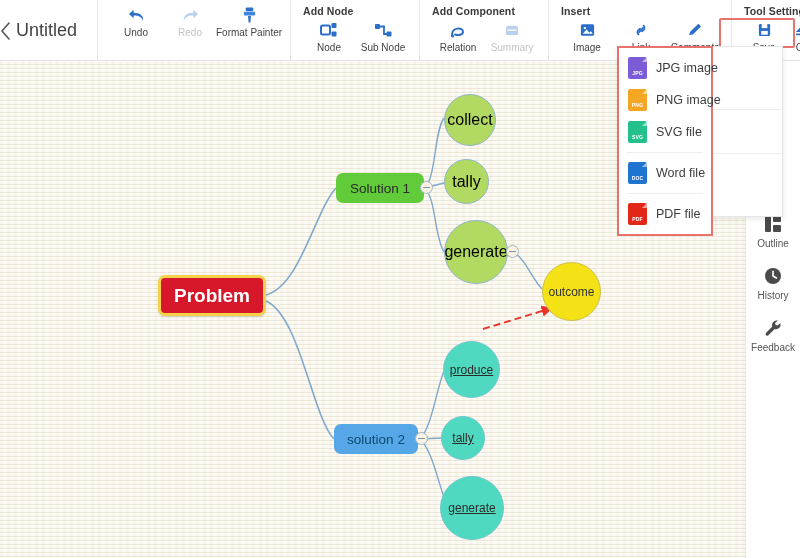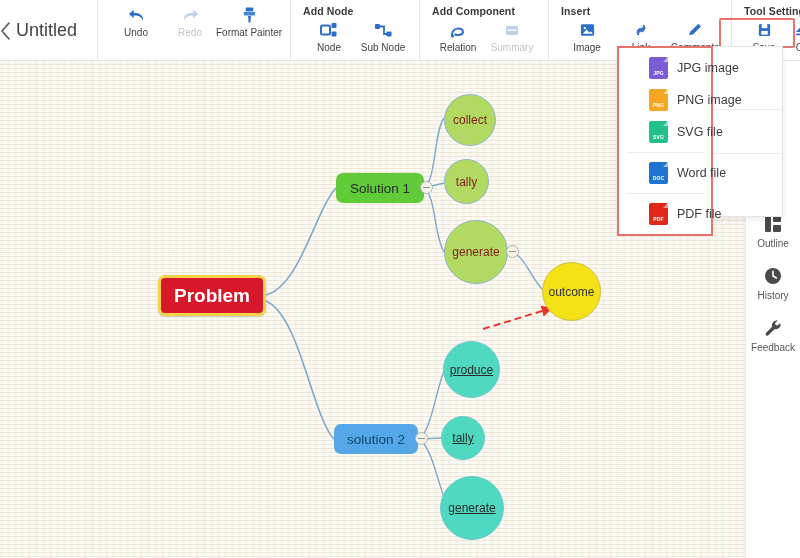--- a/index.html
+++ b/index.html
@@ -80,21 +80,21 @@
   .n-circle { border-radius: 50%; }
 
   .n-problem {
     background: #d7182a; color: #fff;
     font-size: 19px; font-weight: bold;
     border: 3px solid #f4d24a;
     box-shadow: 0 1px 2px rgba(0,0,0,.15);
   }
   .n-sol1 { background: #62cb3a; color: #2b2b2b; font-size: 13.5px; }
   .n-sol2 { background: #56a7e8; color: #0c4a6e; font-size: 13.5px; }
-  .n-green { background: #b2da62; border: 1.5px solid #8fb5c9; color: #7f1d1d; font-size: 12px; }
+  .n-green { background: #b2da62; border: 1.5px solid #8fb5c9; color: #000000; font-size: 16px; }
   .n-teal  { background: #4fd9c0; border: 1.5px solid #6fc7cf; color: #2b2b2b; font-size: 12px; text-decoration: underline; }
   .n-yellow{ background: #f5e216; border: 1.5px solid #cdbf4b; color: #333; font-size: 12px; }
 
   .collapse {
     position: absolute; width: 13px; height: 13px;
     border-radius: 50%; background: #f7f2e4;
     border: 1.3px solid #9fb6c4;
     display: flex; align-items: center; justify-content: center;
     cursor: pointer; z-index: 6;
   }
@@ -126,21 +126,20 @@
     width: 96px; background: #ffffff;
     border: 2px solid #e8736c;
     z-index: 80;
     padding: 4px 0;
   }
   .menu-sep { height: 1px; background: #ececec; margin: 4px 8px; }
   .mitem {
     display: flex; align-items: center; gap: 9px;
     padding: 5px 9px; cursor: pointer;
     white-space: nowrap;
-    margin-left: 21px;
   }
   .mitem .mlbl { font-size: 12.5px; color: #3d3d3d; }
   .fico {
     width: 19px; height: 22px; position: relative;
     border-radius: 2px; flex: 0 0 19px;
     display: flex; align-items: flex-end; justify-content: center;
   }
   .fico .tag {
     font-size: 5px; font-weight: bold; color: #fff;
     letter-spacing: .2px; margin-bottom: 3px;

